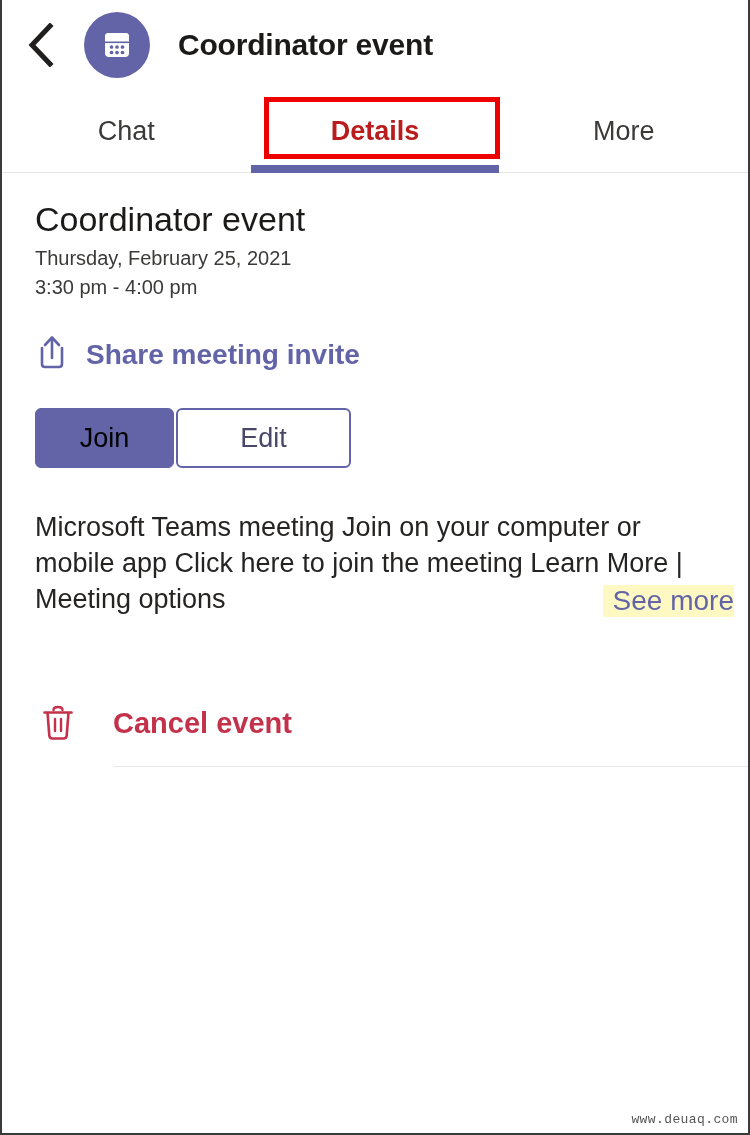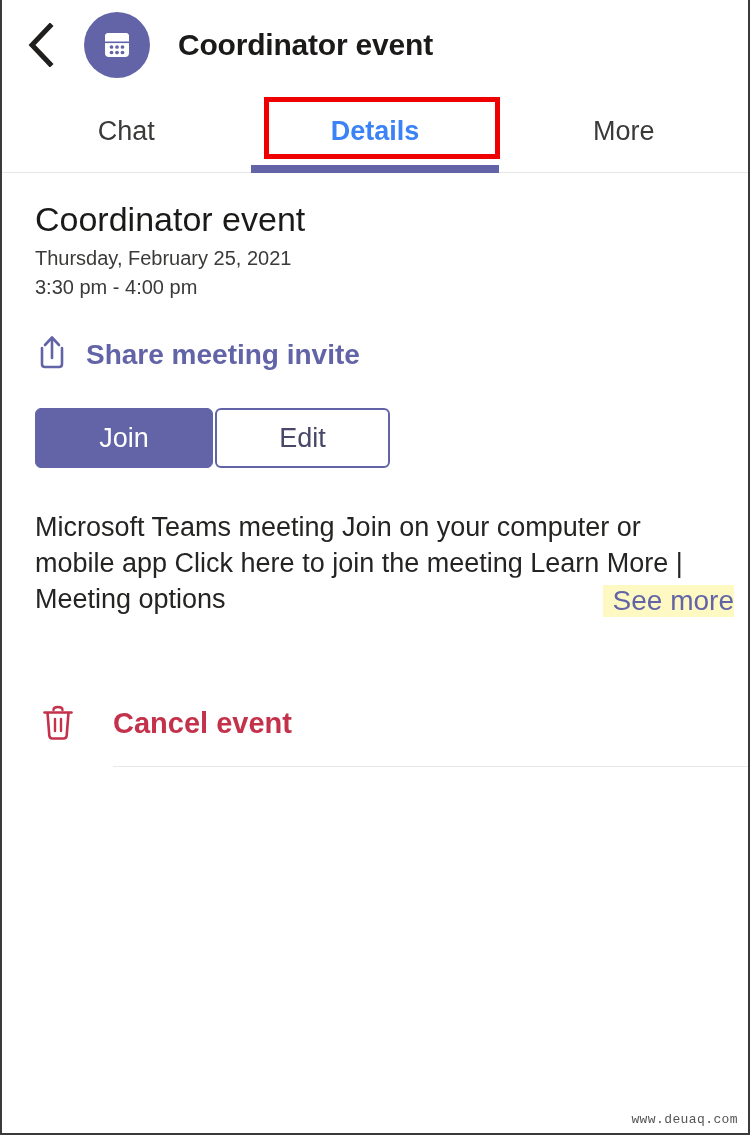--- a/index.html
+++ b/index.html
@@ -70,21 +70,21 @@
     align-items: center;
     justify-content: center;
     font-size: 27px;
     color: #3b3a39;
     cursor: pointer;
     position: relative;
     box-sizing: border-box;
   }
   .tab.active {
     font-weight: bold;
-    color: #3b82f6;
+    color: #b91c1c;
   }
   .tab.active::after {
     content: "";
     position: absolute;
     left: 0;
     right: 0;
     bottom: -1px;
     height: 8px;
     background: #6264a7;
   }
@@ -141,23 +141,23 @@
     font-size: 27px;
     border-radius: 6px;
     height: 60px;
     display: flex;
     align-items: center;
     justify-content: center;
     cursor: pointer;
     box-sizing: border-box;
   }
   .btn-join {
-    width: 178px;
+    width: 139px;
     background: #6264a7;
-    color: #ffffff;
+    color: #000000;
     border: 1px solid #6264a7;
   }
   .btn-edit {
     width: 175px;
     background: #ffffff;
     color: #484769;
     border: 2px solid #6264a7;
     margin-left: 2px;
   }
 

